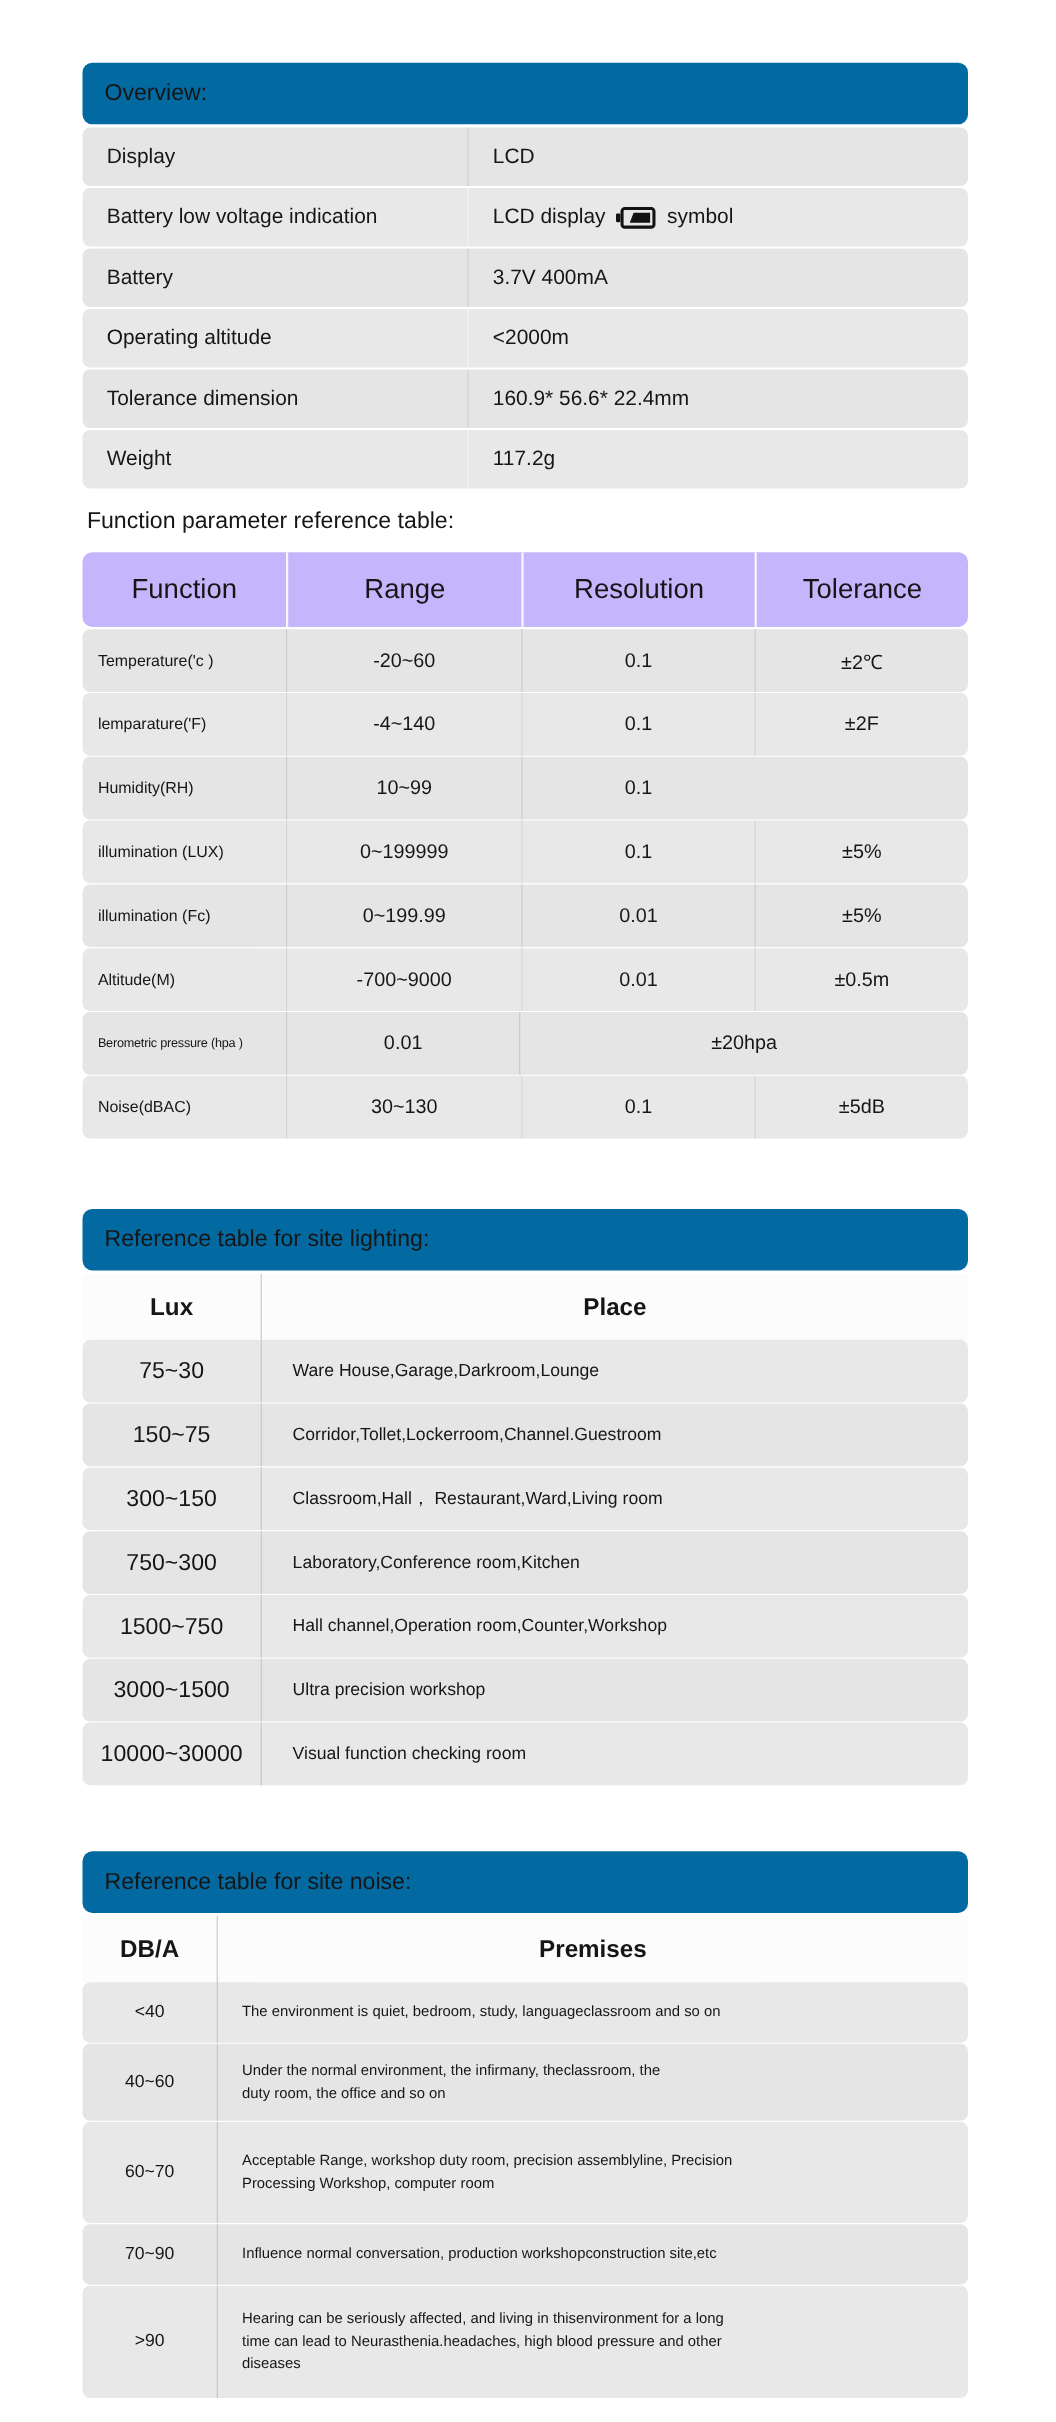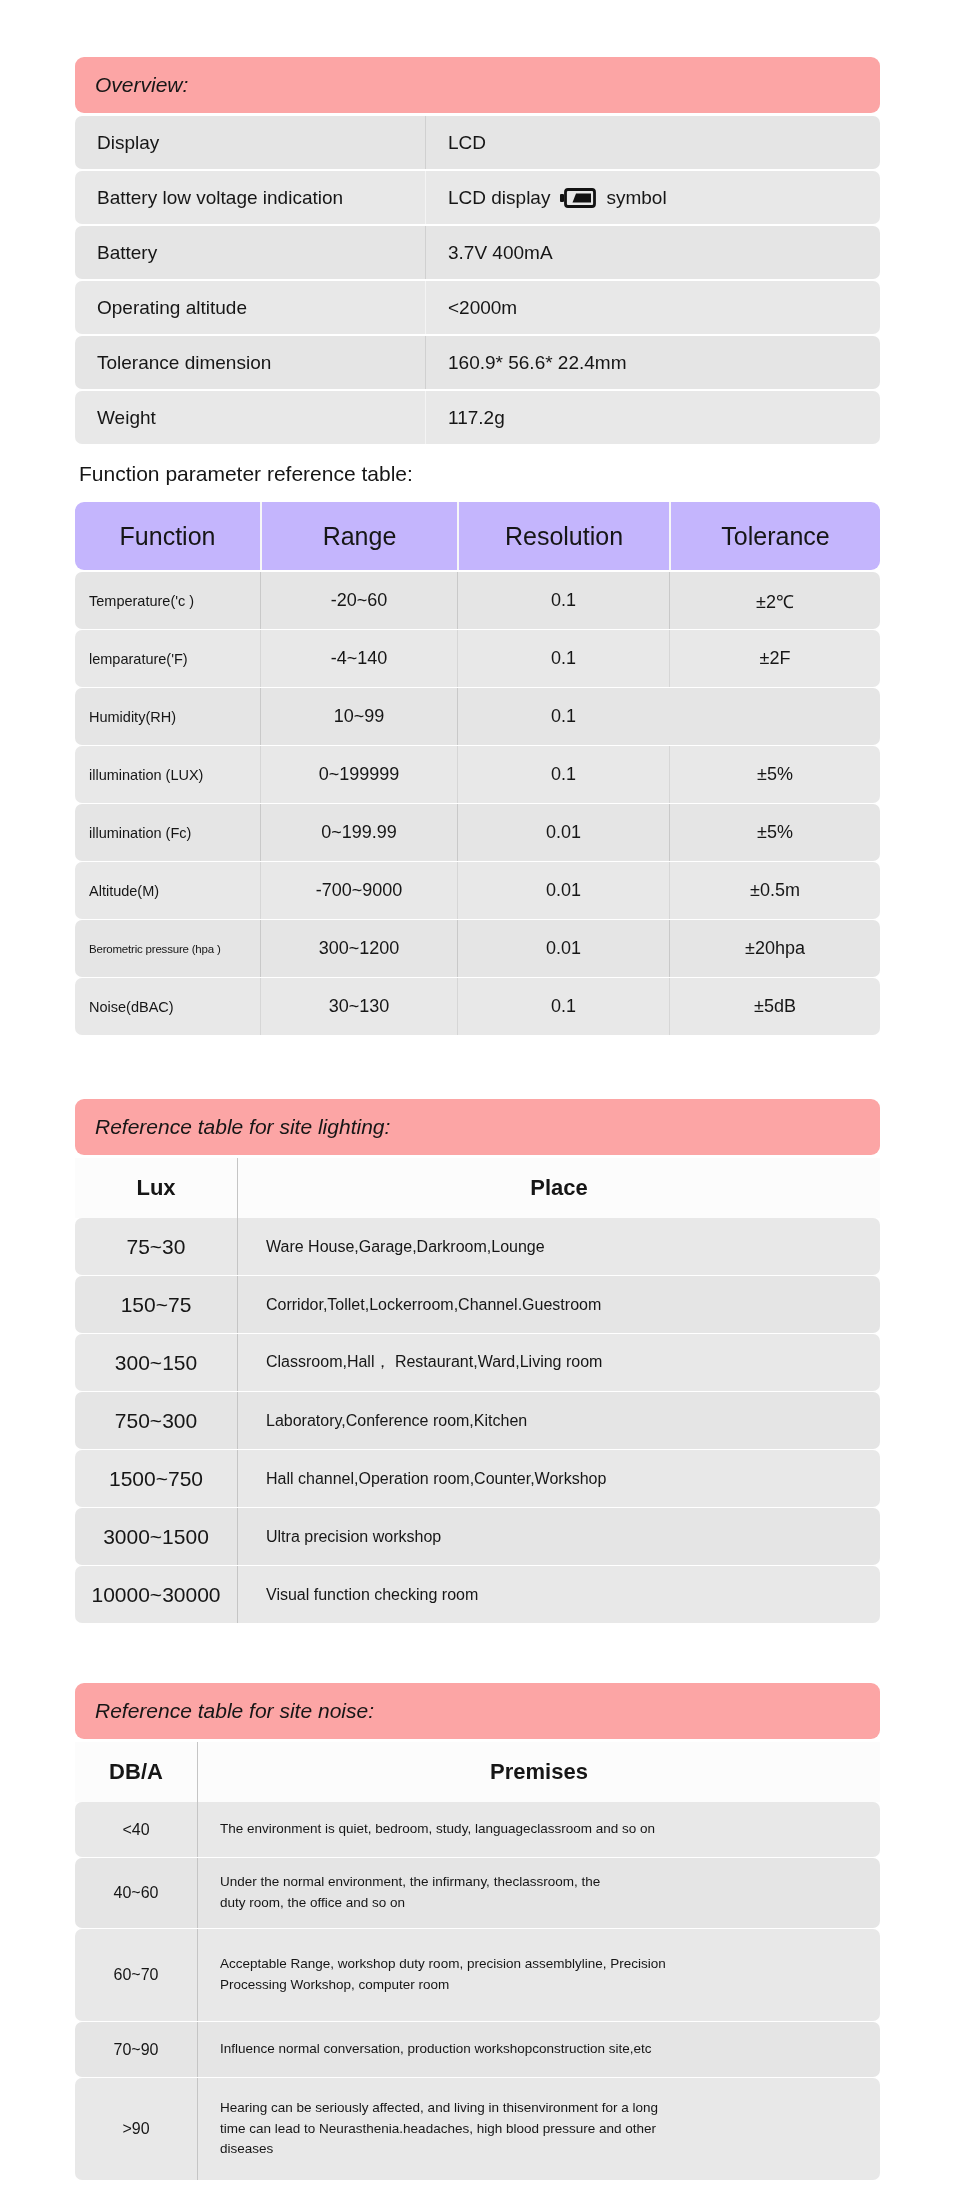--- a/index.html
+++ b/index.html
@@ -7,23 +7,23 @@
   body {
     width:960px;
     font-family:"Liberation Sans", sans-serif;
     color:#161616;
     -webkit-font-smoothing:antialiased;
   }
   .page { width:960px; min-height:2202px; padding:57px 80px 30px 75px; }
 
   
   .title-box {
-    background:#fca5a5; border-radius:9px; height:56px;
+    background:#0369a1; border-radius:9px; height:56px;
     display:flex; align-items:center; padding-left:20px;
-    font-size:21px; margin-bottom:3px;font-style:italic;
+    font-size:21px; margin-bottom:3px;
   }
   .gray  { background:#e8e8e8; }
   .light { background:#e5e5e5; }
 
   
   .ov-row { display:flex; min-height:53px; border-radius:7px; margin-bottom:2px; }
   .ov-label {
     width:350px; display:flex; align-items:center;
     padding-left:22px; font-size:19px;
   }
@@ -38,21 +38,21 @@
   
   .fn-title { font-size:21px; margin:18px 0 16px 4px; }
   .fn-header {
     display:flex; height:68px; background:#c4b5fd;
     border-radius:9px; margin-bottom:2px; overflow:hidden;
   }
   .fh { display:flex; align-items:center; justify-content:center; font-size:25px; }
   .fh + .fh { border-left:2px solid #f7f7f7; }
   .fn-row { display:flex; height:57px; border-radius:7px; margin-bottom:1px; }
   .c0 { width:185px; }
-  .c1 { width:197px; }
+  .c1 { width:214px; }
   .c2 { width:212px; }
   .c3 { flex:1; }
   .fc { display:flex; align-items:center; justify-content:center; font-size:18px; border-left:1px solid #c9c9c9; }
   .fc.c0 { justify-content:flex-start; padding-left:14px; font-size:14.5px; border-left:none; }
   .fc.c0.small { font-size:11.5px; letter-spacing:-0.2px; }
   .fn-row.gray .fc { border-left-color:#d6d6d6; }
 
   
   .ref-table { margin-top:0; }
   .rt-header { display:flex; height:60px; background:#fcfcfc; }
@@ -174,21 +174,20 @@
         <div class="fc c3">±5%</div>
       </div>
       <div class="fn-row gray">
         <div class="fc c0">Altitude(M)</div>
         <div class="fc c1">-700~9000</div>
         <div class="fc c2">0.01</div>
         <div class="fc c3">±0.5m</div>
       </div>
       <div class="fn-row light">
         <div class="fc c0 small">Berometric pressure (hpa )</div>
-        <div class="fc c1">300~1200</div>
         <div class="fc c2">0.01</div>
         <div class="fc c3">±20hpa</div>
       </div>
       <div class="fn-row gray">
         <div class="fc c0">Noise(dBAC)</div>
         <div class="fc c1">30~130</div>
         <div class="fc c2">0.1</div>
         <div class="fc c3">±5dB</div>
       </div>
     </div>

